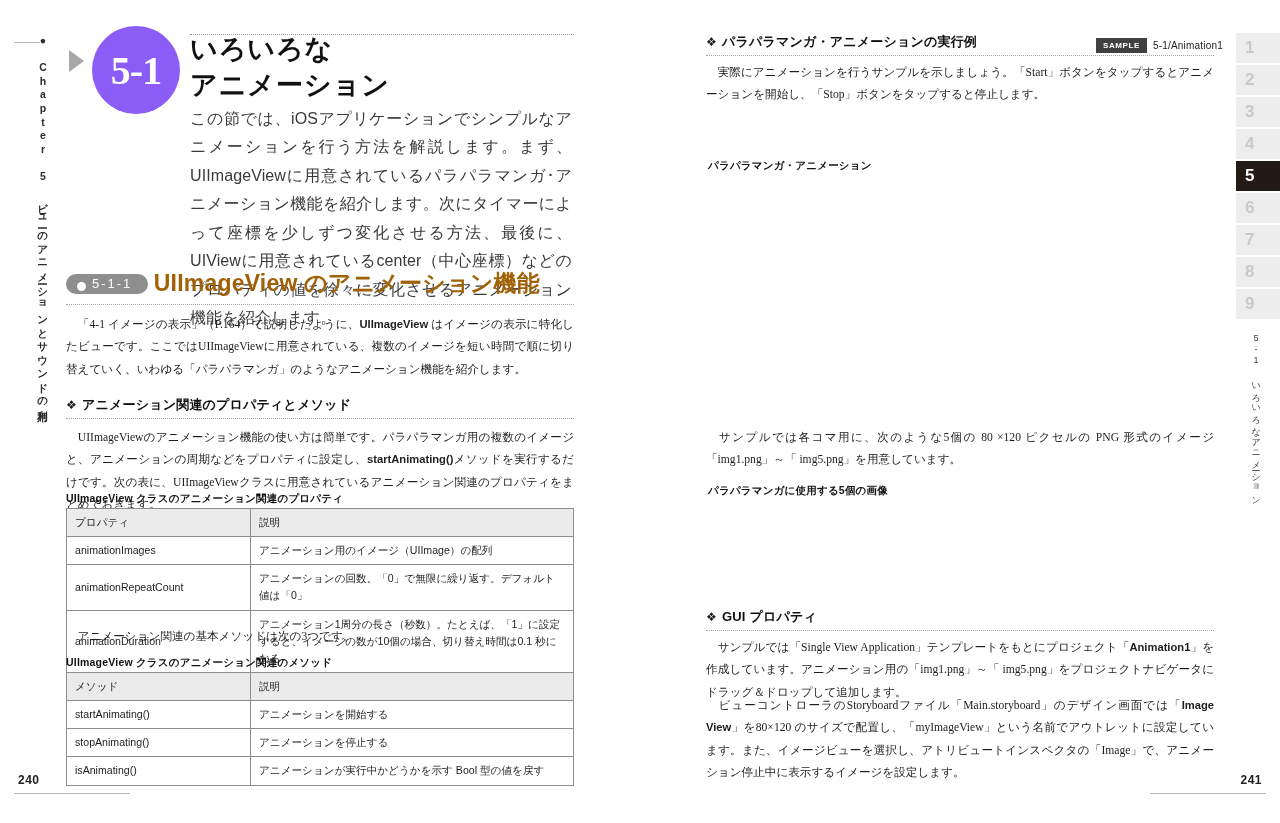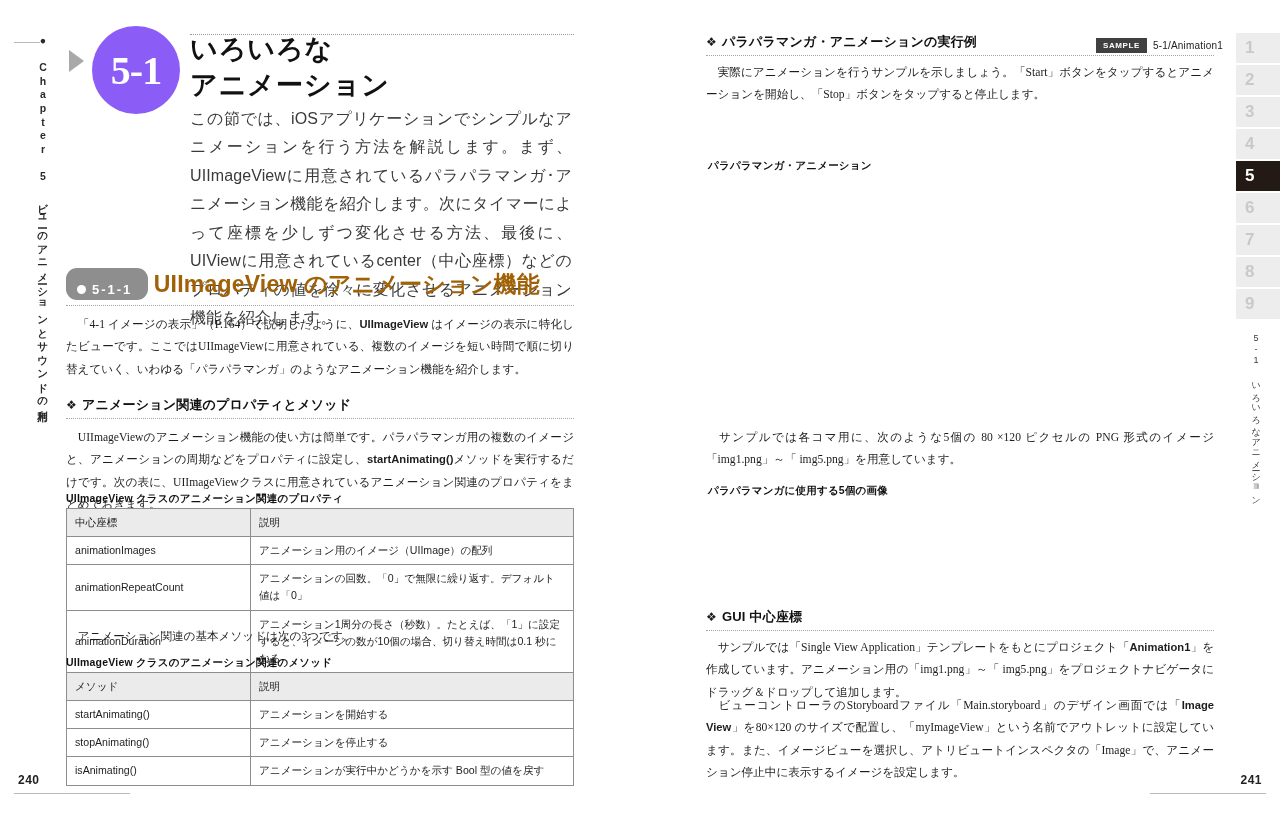--- a/index.html
+++ b/index.html
@@ -38,23 +38,23 @@
     font-family:"Liberation Serif","DejaVu Serif",serif;
     font-size:27px;line-height:1.32;font-weight:700;color:#111;letter-spacing:1px;
   }
   .sec-lede{
     position:absolute;left:190px;top:105px;width:382px;
     font-size:16px;line-height:1.78;color:#3a3a3a;text-align:justify;letter-spacing:.1px;
   }
 
   .h3-wrap{position:absolute;left:66px;width:508px;}
   .h3-pill{
-    display:inline-flex;align-items:center;gap:6px;
+    display:inline-flex;align-items:flex-end;gap:6px;
     background:#8e8e8e;color:#fff;border-radius:11px;
-    padding:14px 16px 3px 11px;font-size:13px;font-weight:700;letter-spacing:2px;
+    padding:2px 16px 3px 11px;font-size:13px;font-weight:400;letter-spacing:2px;
     vertical-align:middle;
   }
   .h3-dot{width:9px;height:9px;border-radius:50%;background:#fff;display:inline-block;}
   .h3-text{
     display:inline-block;margin-left:1px;font-size:23px;font-weight:700;color:#a16207;
     vertical-align:middle;letter-spacing:.2px;
   }
   .h3-rule{margin-top:5px;border-top:1.5px dotted #a5a5a5;}
 
   .h4-wrap{position:absolute;left:66px;width:508px;}
@@ -153,21 +153,21 @@
     </div>
 
     <div class="body-p" style="top:427px;">
       　<span>UIImageViewのアニメーション機能の使い方は簡単です。パラパラマンガ用の複数のイメージと、アニメーションの周期などをプロパティに設定し、</span><b>startAnimating()</b><span>メソッドを実行するだけです。次の表に、UIImageViewクラスに用意されているアニメーション関連のプロパティをまとめておきます。</span>
     </div>
 
     <div class="tbl-cap" style="top:492px;">UIImageView クラスのアニメーション関連のプロパティ</div>
     <table class="bk" style="top:508px;">
       <thead>
         <tr>
-          <th class="c1">中心座標</th>
+          <th class="c1">プロパティ</th>
           <th>説明</th>
         </tr>
       </thead>
       <tbody>
         <tr>
           <td class="c1">animationImages</td>
           <td>アニメーション用のイメージ（UIImage）の配列</td>
         </tr>
         <tr>
           <td class="c1">animationRepeatCount</td>
@@ -233,21 +233,21 @@
     <div class="fig-cap" style="left:68px;top:115px;margin-top:44px;">パラパラマンガ・アニメーション</div>
 
     <div class="body-p" style="left:66px;top:427px;width:508px;">
       　<span>サンプルでは各コマ用に、次のような5個の 80 ×120 ピクセルの PNG 形式のイメージ「img1.png」～「 img5.png」を用意しています。</span>
     </div>
 
     <div class="fig-cap" style="left:68px;top:484px;">パラパラマンガに使用する5個の画像</div>
 
     <div class="h4-wrap" style="left:66px;top:608px;width:508px;">
       <div class="h4-text">
-        <span class="h4-mark">❖</span><span>GUI 中心座標</span>
+        <span class="h4-mark">❖</span><span>GUI プロパティ</span>
       </div>
       <div class="h4-rule"></div>
     </div>
 
     <div class="body-p" style="left:66px;top:637px;width:508px;">
       　<span>サンプルでは「Single View Application」テンプレートをもとにプロジェクト「</span><b>Animation1</b><span>」を作成しています。アニメーション用の「img1.png」～「 img5.png」をプロジェクトナビゲータにドラッグ＆ドロップして追加します。</span>
     </div>
 
     <div class="body-p" style="left:66px;top:695px;width:508px;">
       　<span>ビューコントローラのStoryboardファイル「Main.storyboard」のデザイン画面では「</span><b>Image View</b><span>」を80×120 のサイズで配置し、「myImageView」という名前でアウトレットに設定しています。また、イメージビューを選択し、アトリビュートインスペクタの「Image」で、アニメーション停止中に表示するイメージを設定します。</span>

